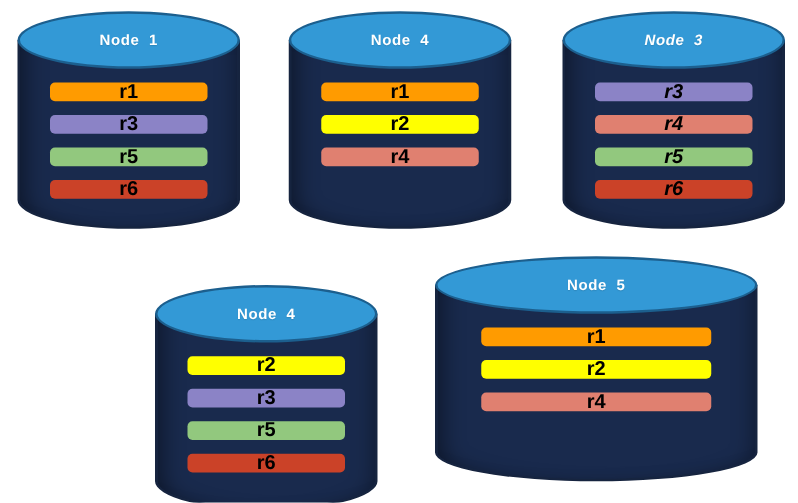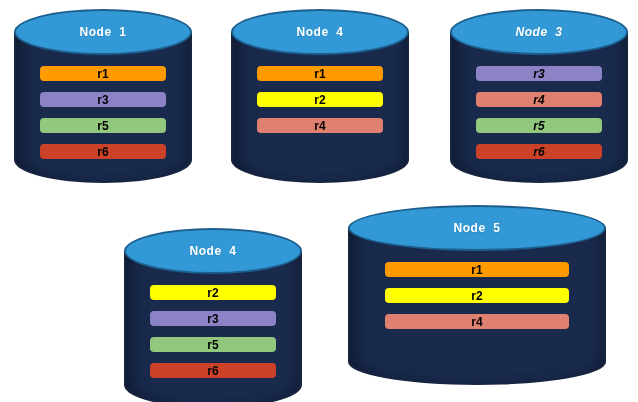--- a/index.html
+++ b/index.html
@@ -78,21 +78,21 @@
   }
 
   .replica {
     height: 15px;
     margin-bottom: 11px;
     border-radius: 4px;
     display: flex;
     align-items: center;
     justify-content: center;
     color: #000000;
-    font-size: 12px;
+    font-size: 16px;
     font-weight: bold;
     line-height: 1;
   }
   .replica:last-child { margin-bottom: 0; }
 </style>
 </head>
 <body>
 
 <div id="canvas">
     <div class="node" style="left: 14px; top: 9px; width: 178px; height: 174px;">

